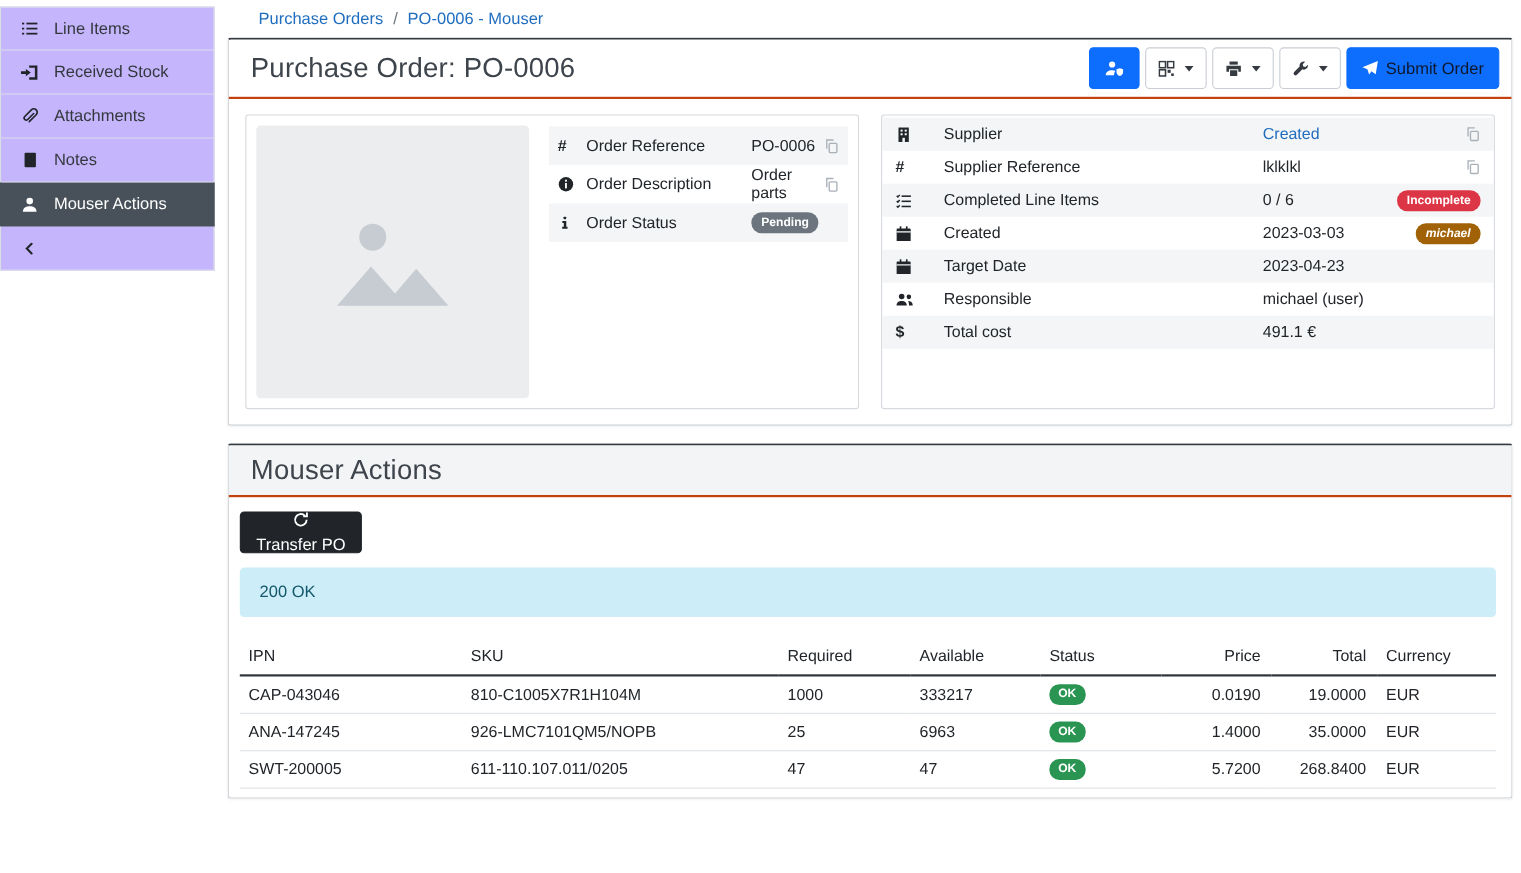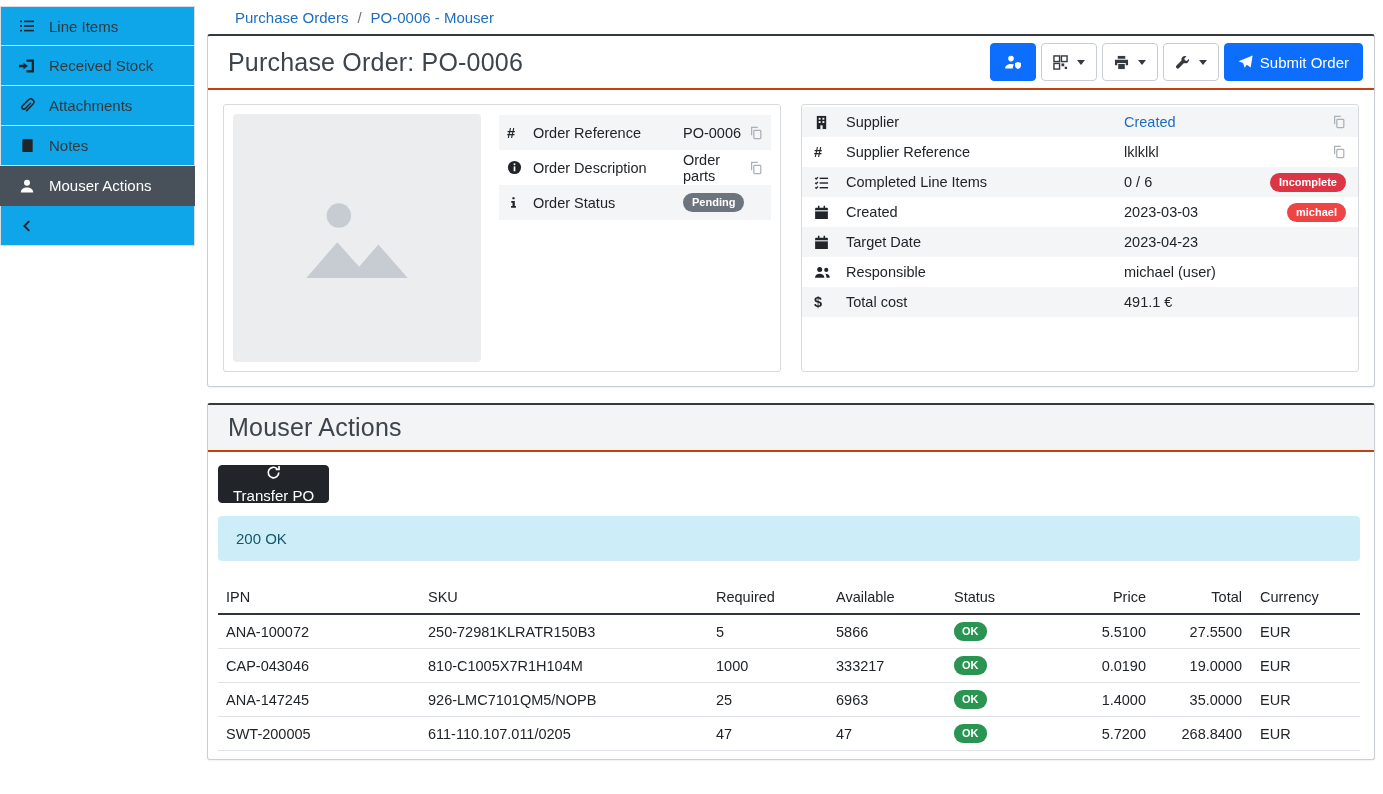--- a/index.html
+++ b/index.html
@@ -13,21 +13,21 @@
   }
   [data-interactable="true"] { cursor: pointer; }
 
   .app { position: relative; width:1383px; height:794px; overflow:hidden; }
 
   
   .sidebar { position:absolute; left:0; top:0; width:195px; padding-top:6px; }
   .side-item {
     display:flex; align-items:center; gap:13px;
     height:40px; padding:0 14px 0 17px;
-    background:#0ea5e9;
+    background:#c4b5fd;
     border:1px solid #d9dee4;
     color:#33383d; font-size:15px;
   }
   .side-item + .side-item { border-top:0;align-items:center; }
   .side-item .s-icon { width:18px; display:inline-flex; justify-content:center; color:#212529; flex:none; }
   .side-item.active { background:#48515a; color:#fff; border-color:#48515a; }
   .side-item.active .s-icon { color:#fff; }
   .side-item.collapse-item { color:#495057; }
 
   
@@ -57,21 +57,21 @@
   .panel-actions .panel-head { background:#f3f4f6; min-height:47px; }
 
   
   .btn-toolbar { display:flex; gap:5px; align-items:center; }
   .btn {
     display:inline-flex; align-items:center; justify-content:center; gap:7px;
     height:38px; border-radius:4px; font-size:15px;
     border:1px solid transparent; background:none;
     font-family:inherit; color:inherit;
   }
-  .btn-primary { background:#0d6efd; border-color:#0d6efd; color:#ffffff; padding:0 13px; }
+  .btn-primary { background:#0d6efd; border-color:#0d6efd; color:#0f172a; padding:0 13px; }
   .btn-outline { background:#fff; border-color:#c9ced4; color:#343a40; padding:0 11px; }
   .btn-dark { background:#212529; border-color:#212529; color:#fff; padding:0 14px;flex-direction:column; }
   .caret {
     width:0; height:0; margin-left:2px;
     border-left:4px solid transparent; border-right:4px solid transparent;
     border-top:5px solid currentColor;
   }
 
   
   .details-body { display:flex; gap:20px; padding:14px 15px 14px 15px; }
@@ -85,38 +85,38 @@
     display:flex; align-items:center; justify-content:center;
   }
 
   .ld-table { flex:1; padding-top:1px; }
   .ld-row { display:flex; align-items:center; height:35px; padding:0 8px; }
   .ld-row.odd { background:#f3f5f6; }
   .ld-icon { width:26px; color:#212529; display:inline-flex; font-weight:700; flex:none; }
   .ld-label { width:150px; flex:none; }
   .ld-value { flex:1; }
 
-  .rd-row { display:flex; align-items:center; height:30px; padding:0 12px; }
+  .rd-row { display:flex; align-items:center; height:30px; padding:0 12px;gap:12px; }
   .rd-row.odd { background:#f3f5f6; }
   .rd-icon { width:32px; color:#212529; display:inline-flex; font-weight:700; flex:none; }
   .rd-label { width:278px; flex:none; }
   .rd-value { flex:1; }
   .rd-right { margin-left:auto; display:inline-flex; align-items:center; }
   a.value-link { color:#1f6dbf; text-decoration:none; }
 
   .copy-btn { color:#a8b0b8; display:inline-flex; }
 
   
   .badge {
     display:inline-block; padding:4px 9px; border-radius:10px;
     font-size:11px; font-weight:700; color:#fff; line-height:1;
   }
   .badge-gray  { background:#6c757d; }
   .badge-red   { background:#dc3545; }
-  .badge-dark  { background:#ef4444; }
+  .badge-dark  { background:#a16207;font-style:italic; }
   .badge-green { background:#2a9553; padding:4px 8px; border-radius:9px; }
 
   
   .actions-body { padding:13px 14px 8px 10px; }
   .alert-info {
     margin-top:13px; padding:14px 18px; border-radius:4px;
     background:#cdeef8; color:#14586b; font-size:15px;
   }
 
   .mtable { width:100%; border-collapse:collapse; margin-top:21px; font-size:14.5px; }
@@ -442,30 +442,20 @@
               <th data-interactable="false">SKU</th>
               <th data-interactable="false">Required</th>
               <th data-interactable="false">Available</th>
               <th data-interactable="false">Status</th>
               <th class="num" data-interactable="false">Price</th>
               <th class="num" data-interactable="false">Total</th>
               <th data-interactable="false">Currency</th>
             </tr>
           </thead>
           <tbody>
-            <tr data-interactable="false">
-              <td data-interactable="false">ANA-100072</td>
-              <td data-interactable="false">250-72981KLRATR150B3</td>
-              <td data-interactable="false">5</td>
-              <td data-interactable="false">5866</td>
-              <td data-interactable="false"><span class="badge badge-green" data-interactable="false">OK</span></td>
-              <td class="num" data-interactable="false">5.5100</td>
-              <td class="num" data-interactable="false">27.5500</td>
-              <td data-interactable="false">EUR</td>
-            </tr>
             <tr data-interactable="false">
               <td data-interactable="false">CAP-043046</td>
               <td data-interactable="false">810-C1005X7R1H104M</td>
               <td data-interactable="false">1000</td>
               <td data-interactable="false">333217</td>
               <td data-interactable="false"><span class="badge badge-green" data-interactable="false">OK</span></td>
               <td class="num" data-interactable="false">0.0190</td>
               <td class="num" data-interactable="false">19.0000</td>
               <td data-interactable="false">EUR</td>
             </tr>

